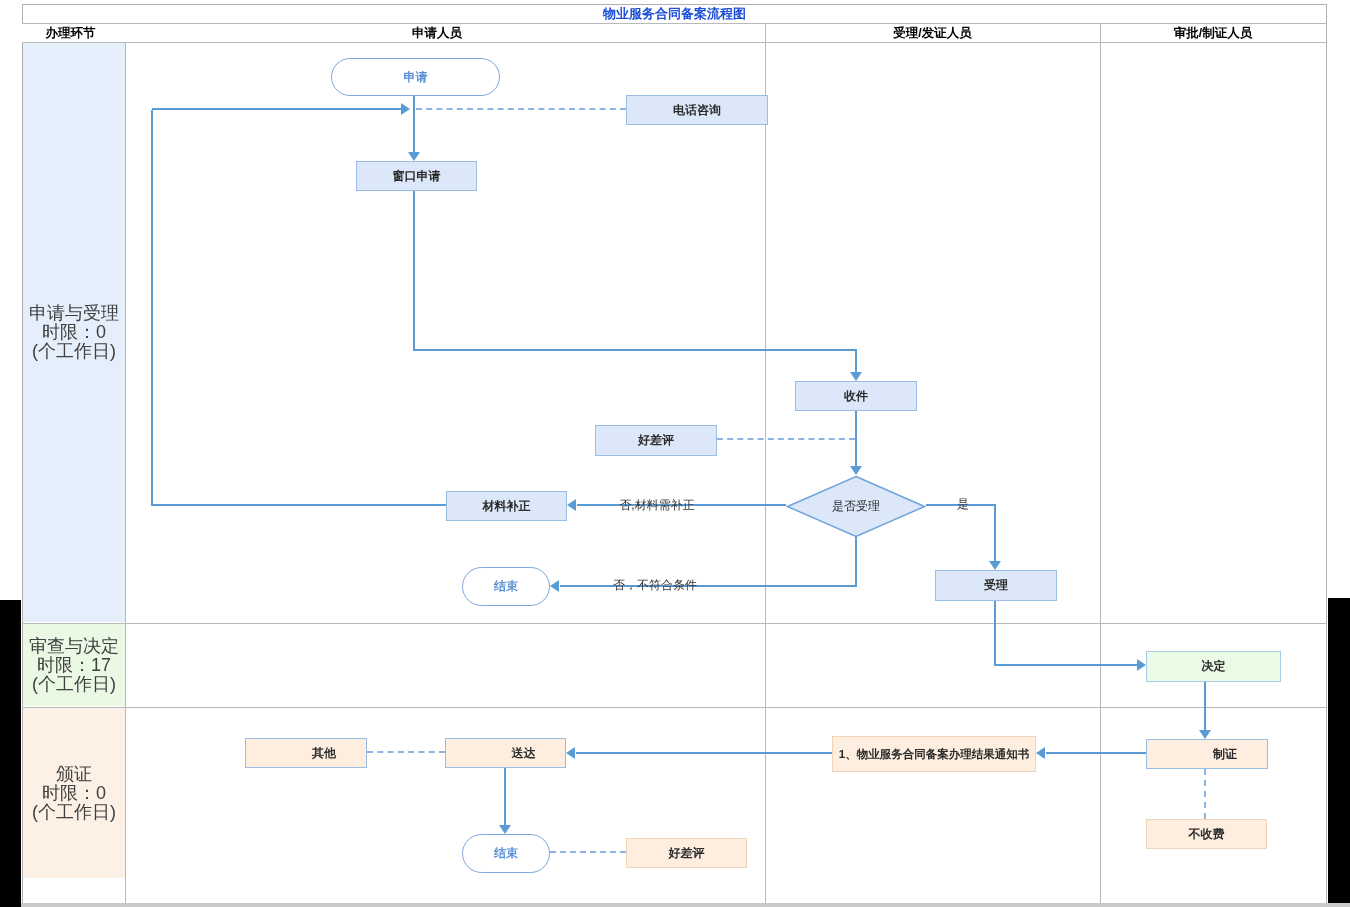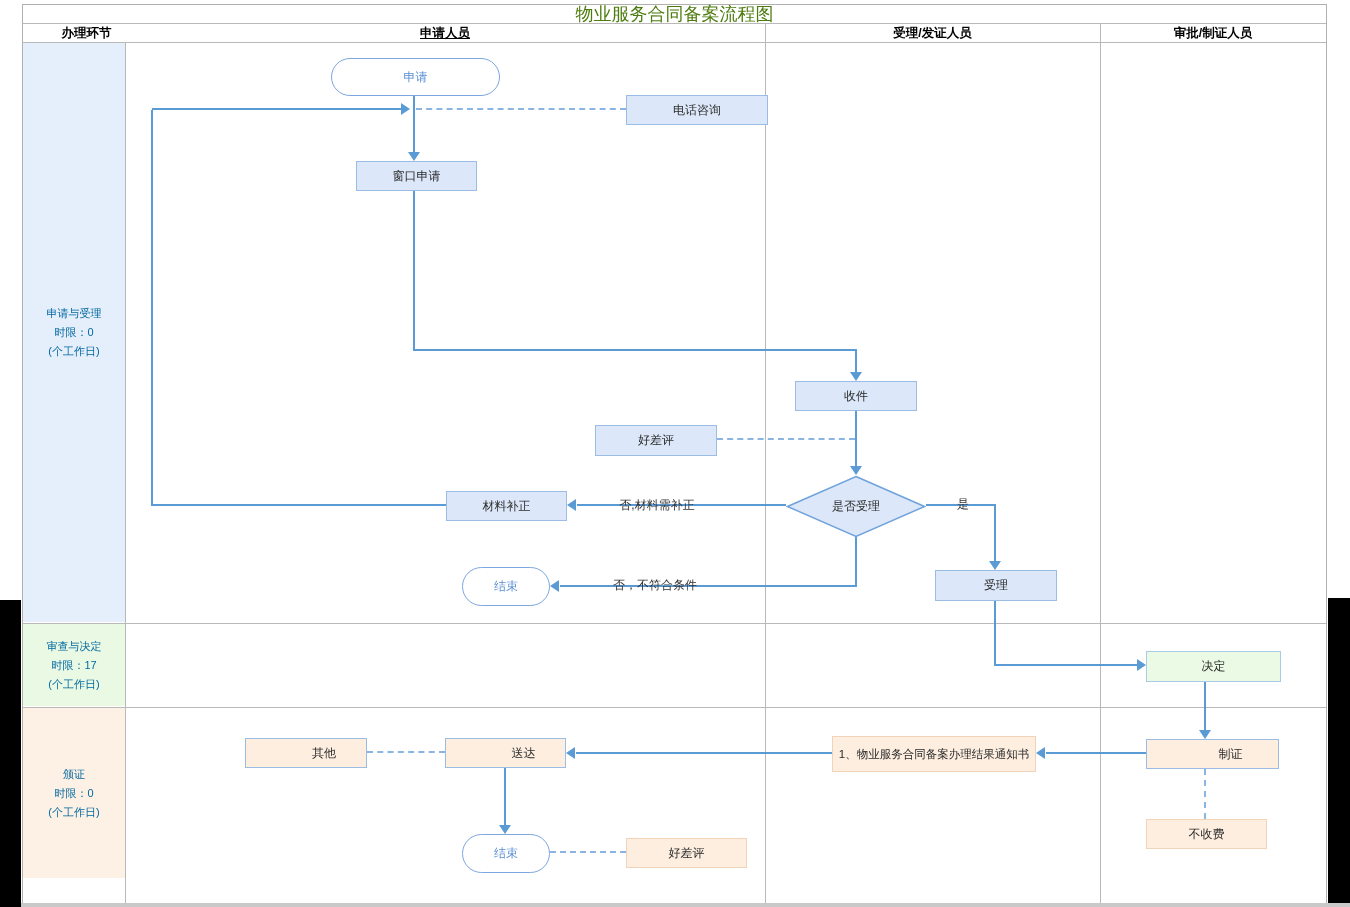--- a/index.html
+++ b/index.html
@@ -7,44 +7,44 @@
     width:1350px;height:907px;position:relative;background:#ffffff;
     font-family:"Liberation Sans","DejaVu Sans",sans-serif;color:#222;
     overflow:hidden;
   }
   
   .grid-line{position:absolute;background:#b9b9b9;z-index:1;}
   .outer-border{position:absolute;border:1px solid #b0b0b0;z-index:1;}
   .title-cell{
     position:absolute;left:23px;top:5px;width:1303px;height:18px;
     display:flex;align-items:center;justify-content:center;
-    font-size:18px;font-weight:normal;color:#4d7c0f;z-index:2;background:#fff;
+    font-size:13px;font-weight:bold;color:#1d4ed8;z-index:2;background:#fff;
   }
   .head-cell{
     position:absolute;top:24px;height:18px;display:flex;align-items:center;justify-content:center;
     font-size:12.5px;font-weight:bold;color:#000;z-index:2;background:#fff;
   }
   .row-label{
     position:absolute;left:23px;width:102px;display:flex;flex-direction:column;
-    align-items:center;justify-content:center;font-size:11px;color:#0369a1;
+    align-items:center;justify-content:center;font-size:18px;color:#404040;
     line-height:19px;z-index:2;text-align:center;
   }
   
   .hline{position:absolute;height:2px;background:#5b9bd5;z-index:3;}
   .vline{position:absolute;width:2px;background:#5b9bd5;z-index:3;}
   .hdash{position:absolute;height:0;border-top:2px dashed #8ab4e2;z-index:3;}
   .vdash{position:absolute;width:0;border-left:2px dashed #8ab4e2;z-index:3;}
   .arr{position:absolute;width:0;height:0;z-index:4;}
   .arr-down{border-left:6px solid transparent;border-right:6px solid transparent;border-top:9px solid #5b9bd5;}
   .arr-left{border-top:6px solid transparent;border-bottom:6px solid transparent;border-right:9px solid #5b9bd5;}
   .arr-right{border-top:6px solid transparent;border-bottom:6px solid transparent;border-left:9px solid #5b9bd5;}
   
   .node{
     position:absolute;display:flex;align-items:center;justify-content:center;
-    font-size:12px;color:#2b2b2b;z-index:5;box-sizing:border-box;text-align:center;
+    font-size:12px;color:#2b2b2b;z-index:5;box-sizing:border-box;text-align:center;font-weight:bold;
   }
   .box-blue{background:#dce8f9;border:1px solid #9bbde4;}
   .box-green{background:#eafae5;border:1px solid #a8cbe8;}
   .box-peach-blue{background:#fdeee0;border:1px solid #9bbde4;padding-left:36px;}
   .box-peach{background:#fdeee0;border:1px solid #f0d3b8;}
   .pill{background:#ffffff;border:1.5px solid #7ea6e0;border-radius:20px;color:#5b8fd4;}
   .edge-label{
     position:absolute;font-size:12px;color:#333;z-index:6;white-space:nowrap;
     transform:translate(-50%,-50%);
   }
@@ -65,22 +65,22 @@
 
 <div class="grid-line" style="left:22px;top:23px;width:1304px;height:1px;"></div>
 <div class="grid-line" style="left:22px;top:42px;width:1304px;height:1px;"></div>
 <div class="grid-line" style="left:22px;top:623px;width:1304px;height:1px;"></div>
 <div class="grid-line" style="left:22px;top:707px;width:1304px;height:1px;"></div>
 
 <div class="grid-line" style="left:125px;top:23px;width:1px;height:880px;"></div>
 <div class="grid-line" style="left:765px;top:23px;width:1px;height:880px;"></div>
 <div class="grid-line" style="left:1100px;top:23px;width:1px;height:880px;"></div>
 
-<div class="head-cell" style="left:36px;width:101px;">办理环节</div>
-<div class="head-cell" style="left:126px;width:638px;text-decoration:underline;">申请人员</div>
+<div class="head-cell" style="left:20px;width:101px;">办理环节</div>
+<div class="head-cell" style="left:118px;width:638px;">申请人员</div>
 <div class="head-cell" style="left:766px;width:333px;">受理/发证人员</div>
 <div class="head-cell" style="left:1101px;width:224px;">审批/制证人员</div>
 
 <div class="row-label" style="top:43px;height:579px;background:#e5eefb;">
   <span>申请与受理</span>
   <span>时限：0</span>
   <span>(个工作日)</span>
 </div>
 <div class="row-label" style="top:624px;height:82px;background:#e9f9e4;">
   <span>审查与决定</span>
@@ -160,21 +160,21 @@
 </div>
 
 <div class="node box-blue" style="left:446px;top:491px;width:121px;height:30px;">材料补正</div>
 
 <div class="node pill" style="left:462px;top:567px;width:88px;height:39px;">结束</div>
 
 <div class="node box-blue" style="left:935px;top:570px;width:122px;height:31px;">受理</div>
 
 <div class="node box-green" style="left:1146px;top:651px;width:135px;height:31px;">决定</div>
 
-<div class="node box-peach-blue" style="left:1146px;top:739px;width:133px;height:30px;">制证</div>
+<div class="node box-peach-blue" style="left:1146px;top:739px;width:122px;height:30px;">制证</div>
 
 <div class="node box-peach" style="left:1146px;top:819px;width:121px;height:30px;">不收费</div>
 
 <div class="node box-peach" style="left:832px;top:736px;width:204px;height:36px;font-size:11.5px;">1、物业服务合同备案办理结果通知书</div>
 
 <div class="node box-peach-blue" style="left:445px;top:738px;width:121px;height:30px;">送达</div>
 
 <div class="node box-peach-blue" style="left:245px;top:738px;width:122px;height:30px;">其他</div>
 
 <div class="node pill" style="left:462px;top:834px;width:88px;height:39px;">结束</div>

